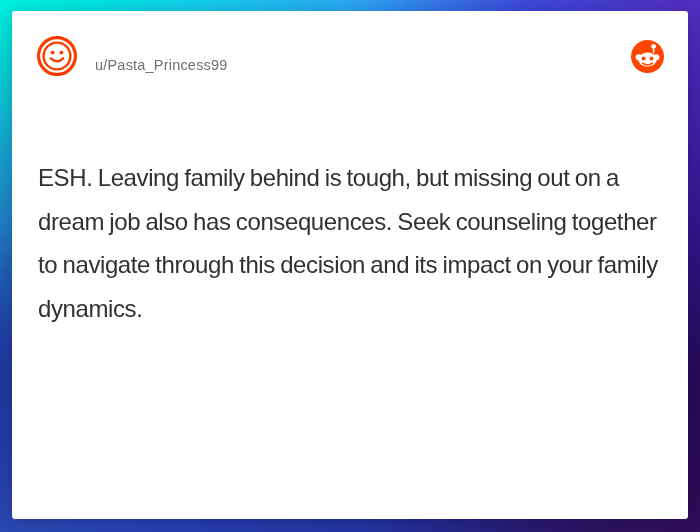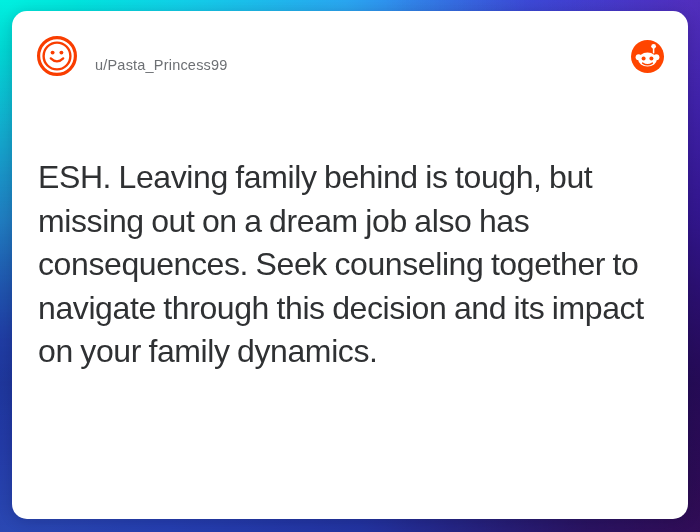--- a/index.html
+++ b/index.html
@@ -56,21 +56,21 @@
   }
 
   
   #card {
     position: absolute;
     left: 12px;
     top: 11px;
     width: 676px;
     height: 508px;
     background: #ffffff;
-    border-radius: 15px;
+    border-radius: 3px;
     box-shadow: 0 2px 14px rgba(10, 12, 40, 0.18);
     overflow: hidden;
     z-index: 2;
   }
 
   
   #card-header {
     position: absolute;
     left: 0;
     top: 0;
@@ -108,21 +108,21 @@
     height: 33px;
     display: block;
   }
 
   
   #post-body {
     position: absolute;
     left: 26px;
     top: 145px;
     right: 26px;
-    font-size: 32px;
+    font-size: 24px;
     line-height: 43.5px;
     color: #2f3133;
     font-weight: 300;
     letter-spacing: -0.4px;
     word-spacing: -1px;
     text-rendering: optimizeLegibility;
   }
 </style>
 </head>
 <body>

